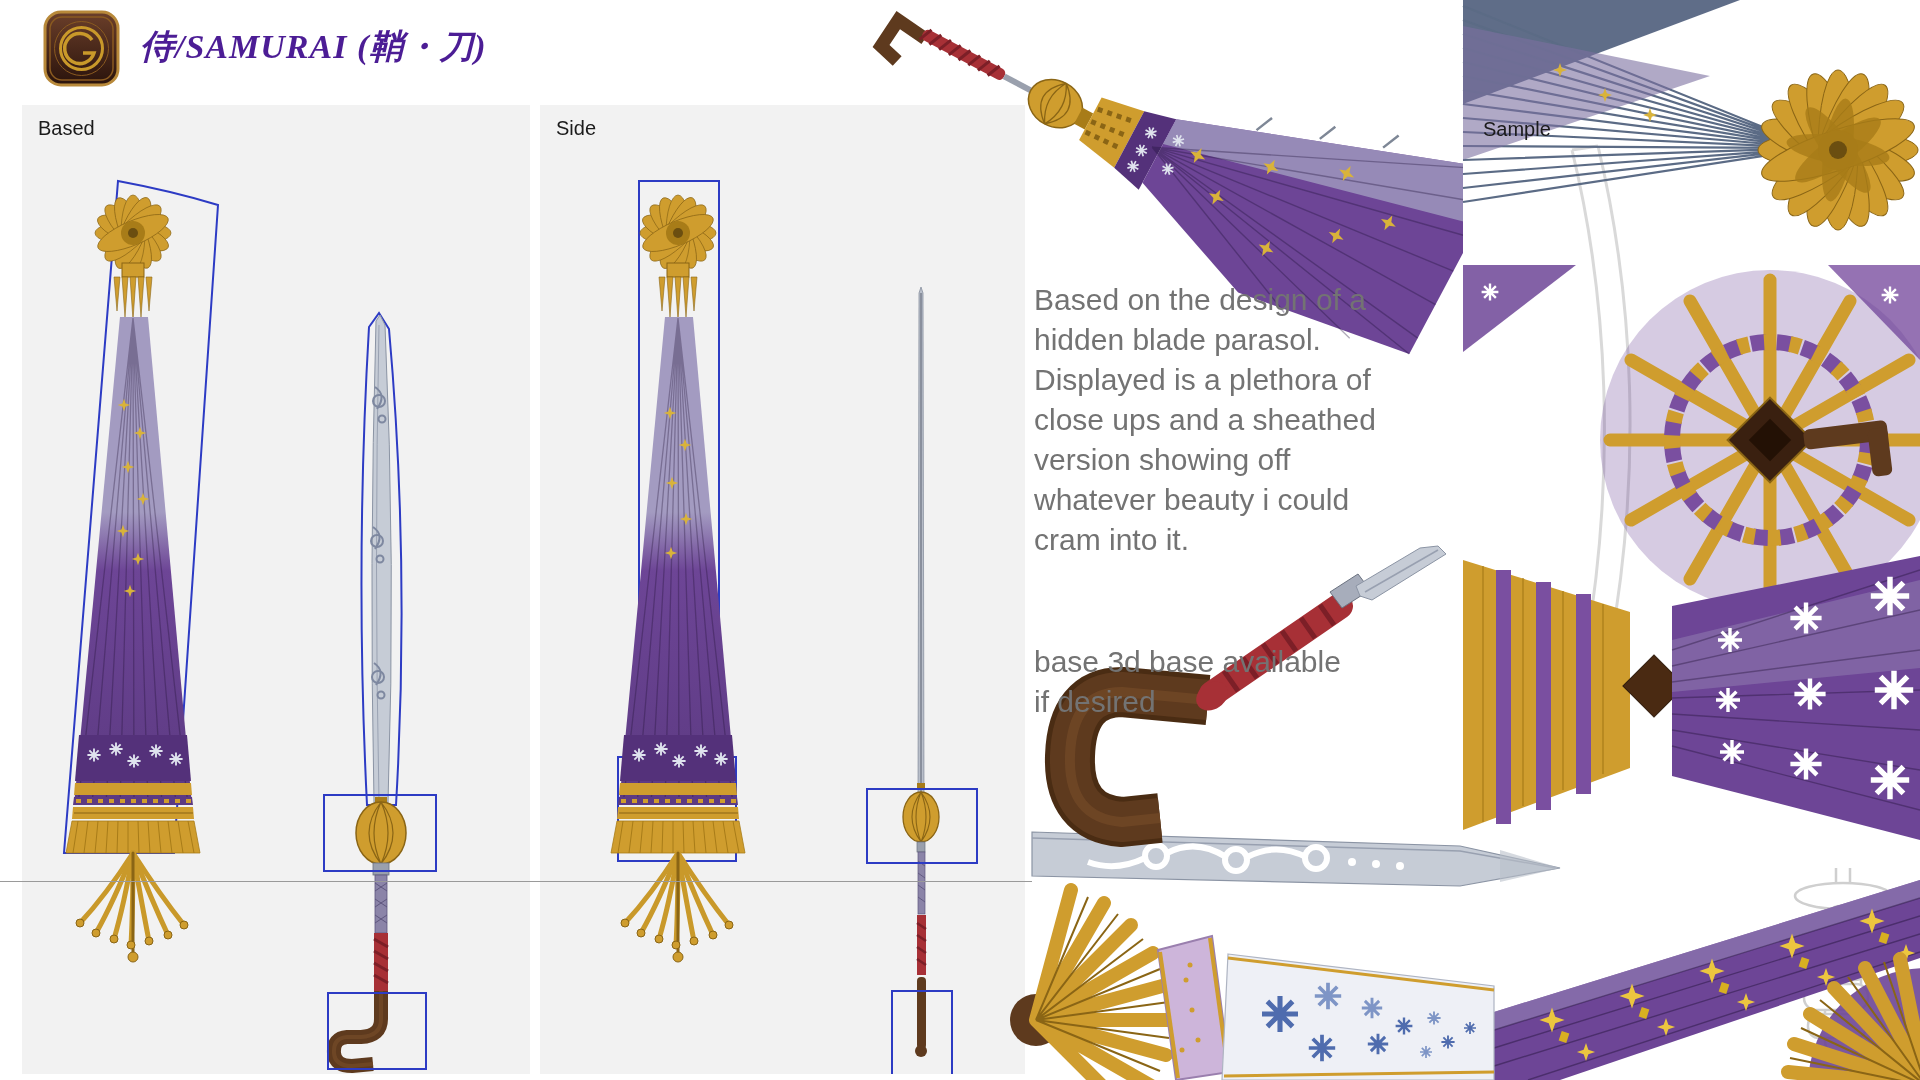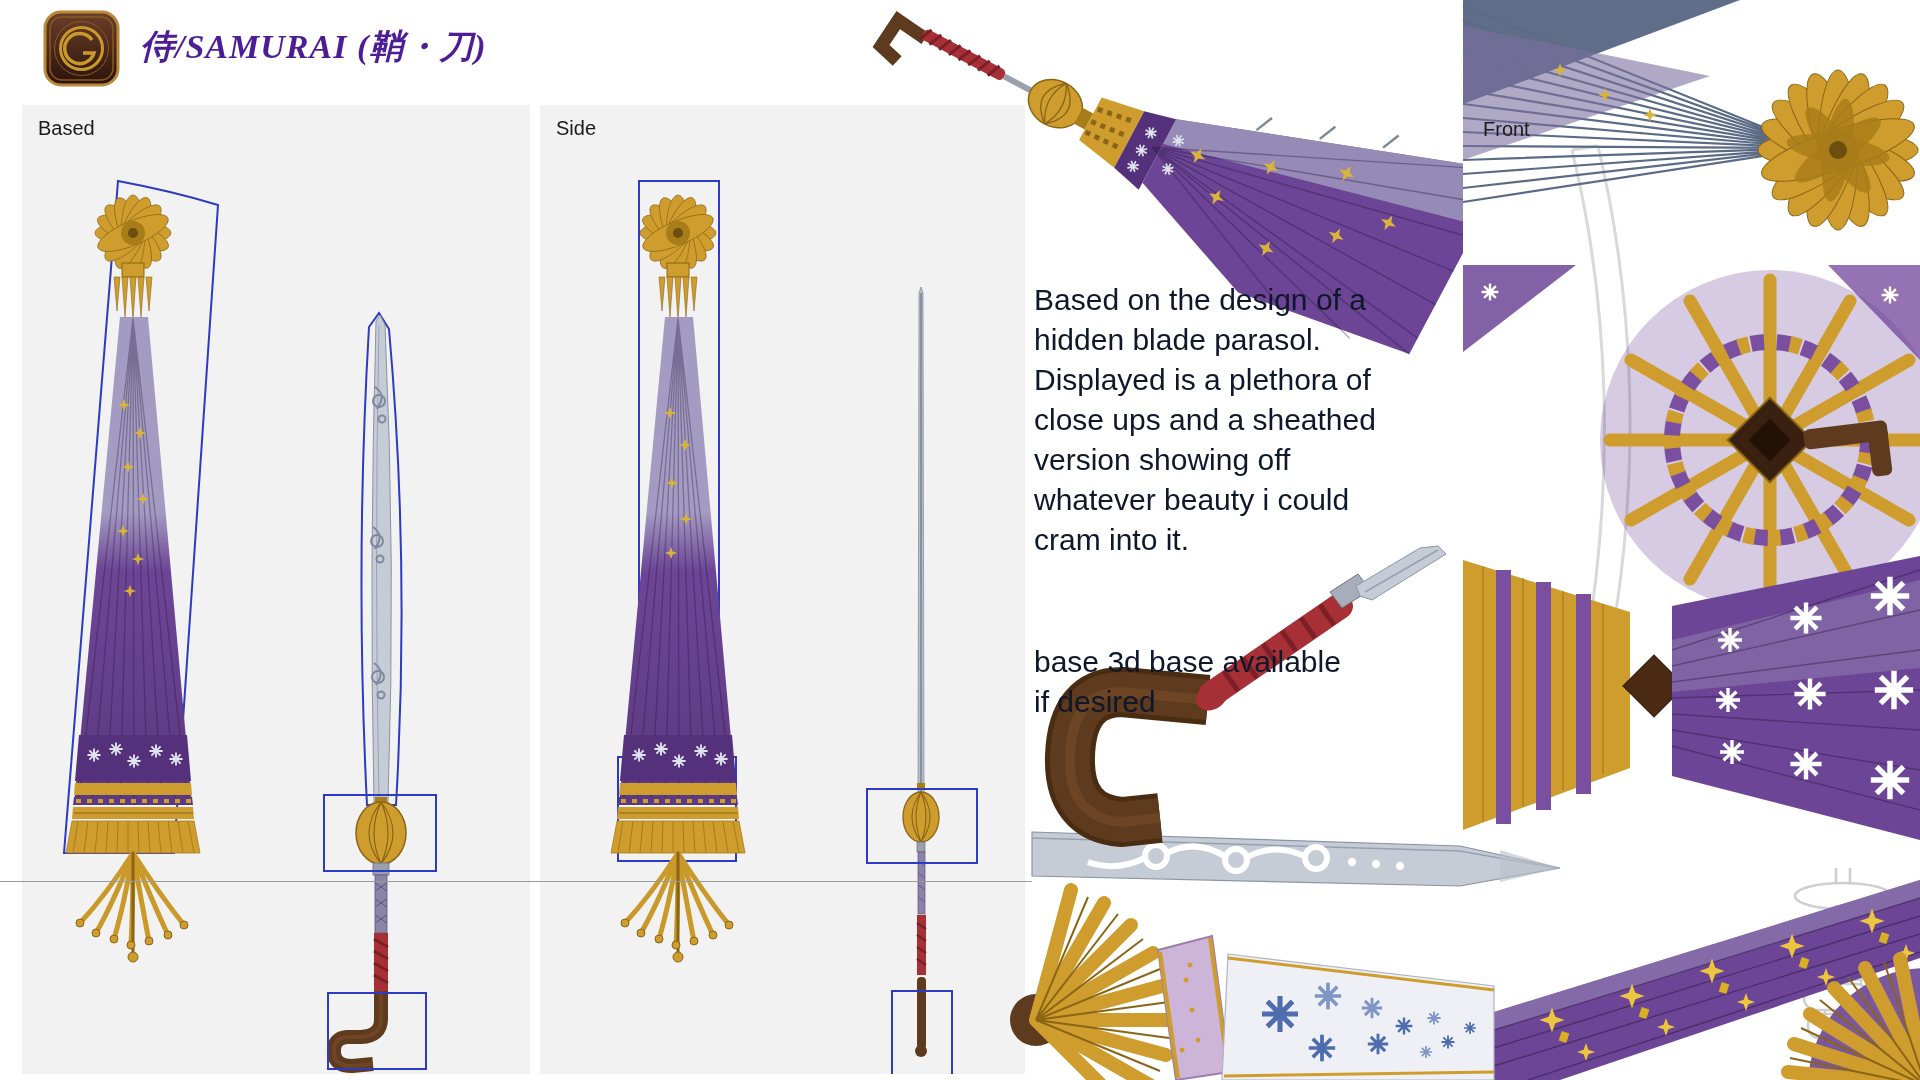--- a/index.html
+++ b/index.html
@@ -14,21 +14,21 @@
   #title{position:absolute;left:140px;top:24px;font:italic 700 34px "Liberation Serif",serif;
          color:#4c1d95;letter-spacing:1px;white-space:nowrap;}
   .panel{position:absolute;top:105px;height:969px;background:var(--panel-gray,#f2f2f2);}
   #front-panel{left:22px;width:508px;}
   #side-panel{left:540px;width:485px;text-decoration:underline;}
   .panel-label{position:absolute;top:12px;left:16px;font-size:20px;color:#1b1b1b;z-index:5;}
   .panel svg{position:absolute;left:0;top:0;}
   #divider{position:absolute;left:0;top:881px;width:1032px;height:1px;background:#9a9a9a;z-index:4;}
   #right-art{position:absolute;left:860px;top:0;width:1060px;height:1080px;z-index:1;}
   #desc{position:absolute;left:1034px;top:240px;width:390px;font-size:30px;line-height:40px;
-        color:#0f172a;white-space:pre-line;z-index:3;}
+        color:#737373;white-space:pre-line;z-index:3;}
   #desc .para2{margin-top:42px;}
   #sample-label{position:absolute;left:1483px;top:118px;font-size:20px;color:#1b1b1b;z-index:5;}
 </style>
 </head>
 <body>
 
 <svg id="logo" width="77" height="77" viewBox="0 0 77 77">
   <defs>
       <linearGradient id="lg" x1="0" y1="0" x2="0" y2="1">
     <stop offset="0" stop-color="#6b3f2a"></stop>
@@ -495,13 +495,13 @@
 hidden blade parasol.
 Displayed is a plethora of
 close ups and a sheathed
 version showing off
 whatever beauty i could
 cram into it.</div>
   <div class="para2">base 3d base available
 if desired</div>
 </div>
 
-<span id="sample-label">Front</span>
+<span id="sample-label">Sample</span>
 
 </body></html>

